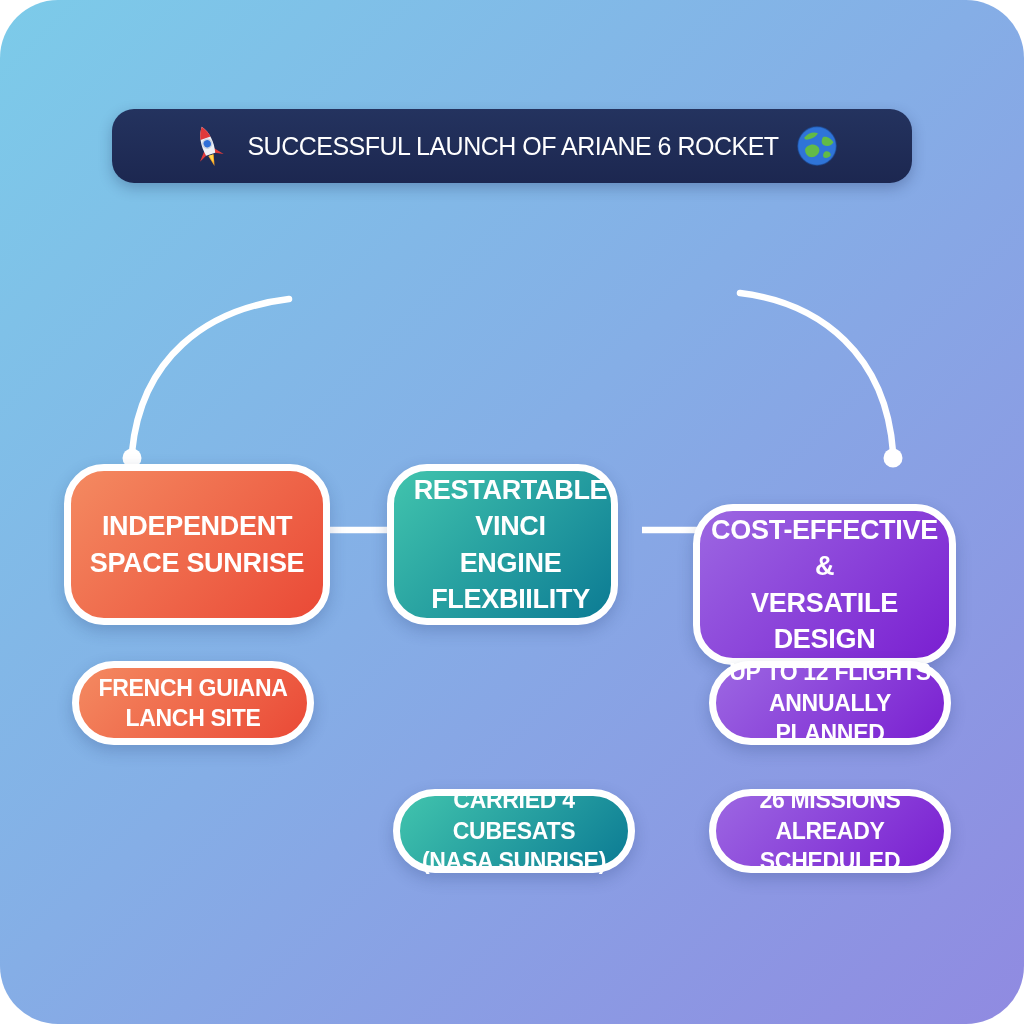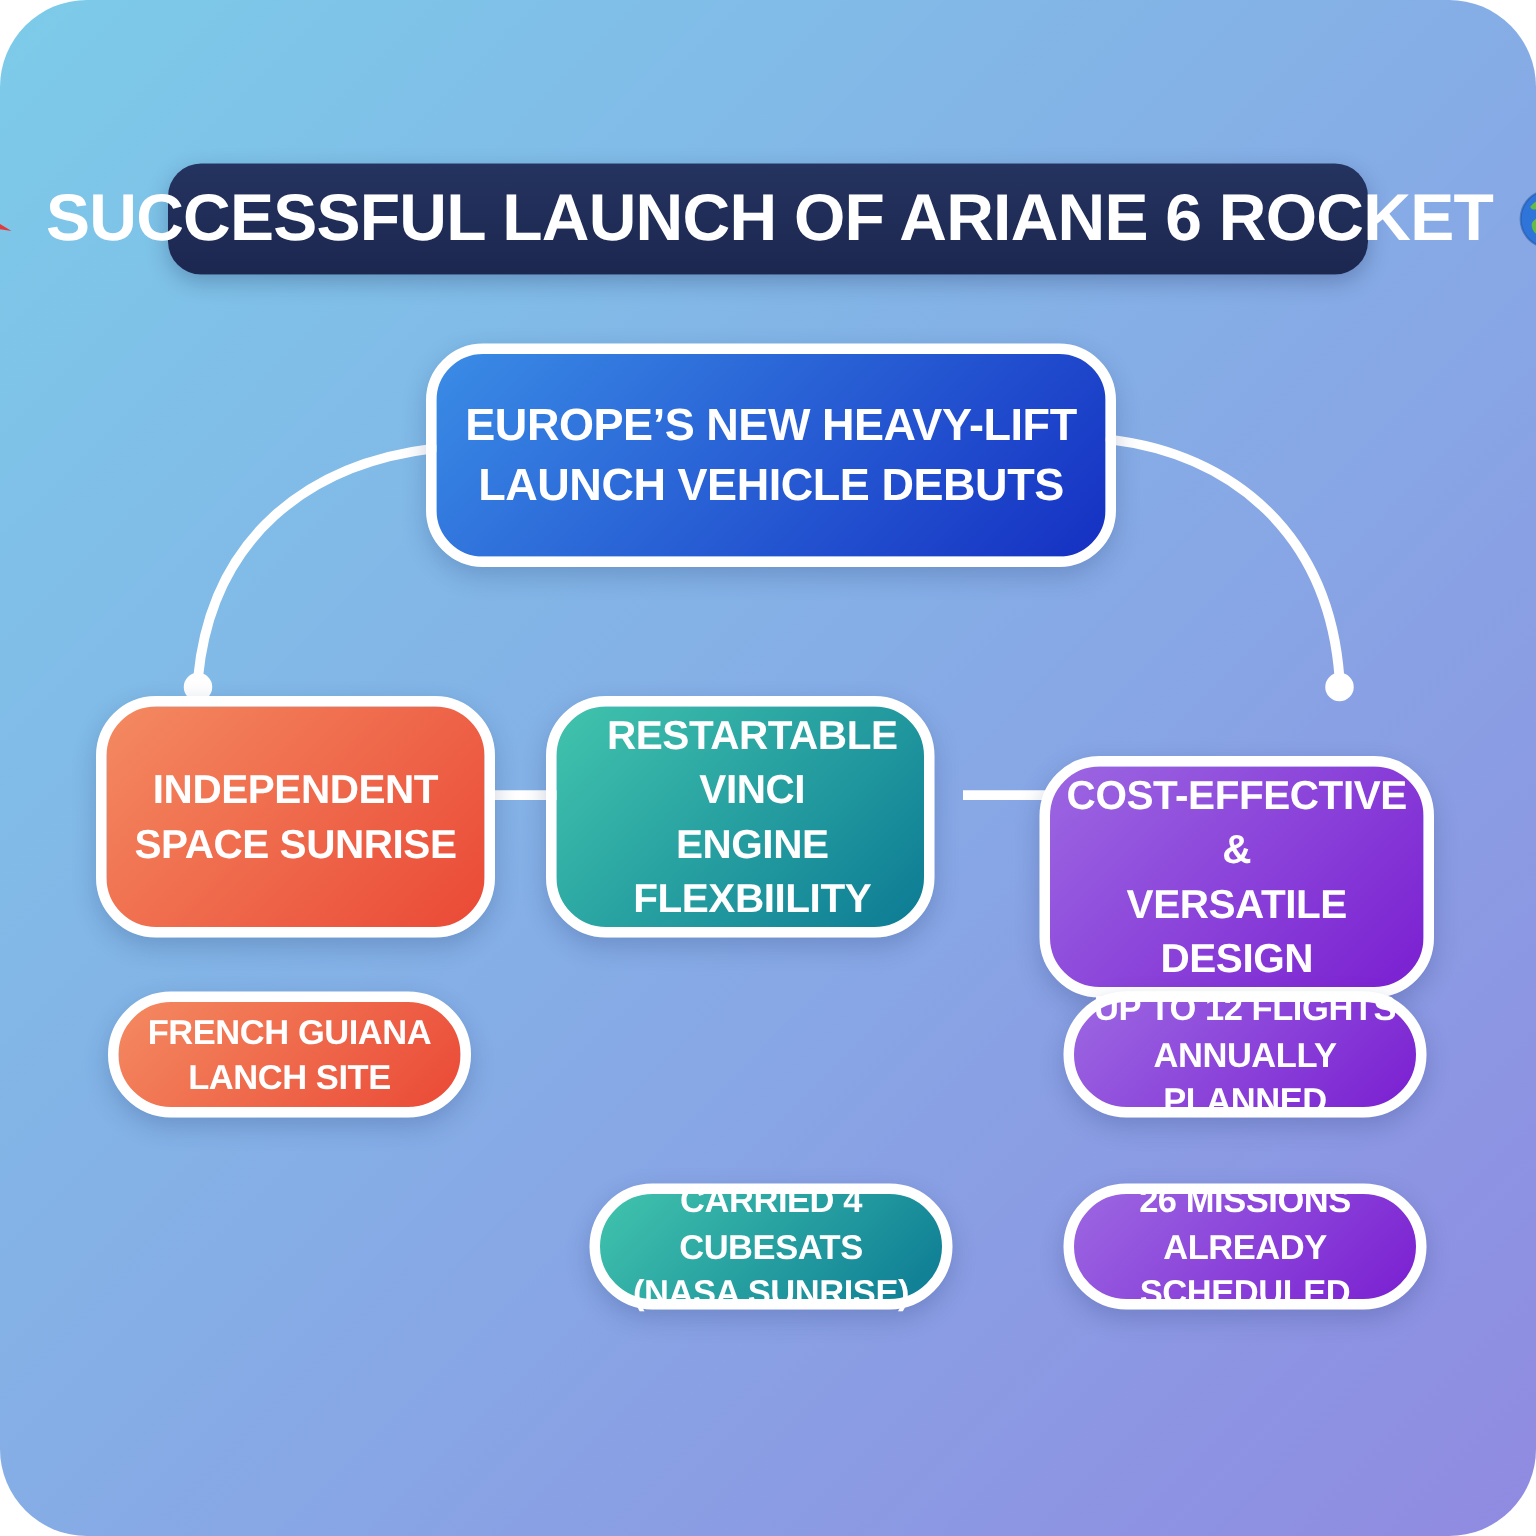--- a/index.html
+++ b/index.html
@@ -18,21 +18,21 @@
   .connectors{position:absolute;left:0;top:0;width:1024px;height:1024px;}
   .banner{
     position:absolute;left:112px;top:109px;width:800px;height:74px;
     box-sizing:border-box;
     background:linear-gradient(180deg,#24335f 0%,#1c2750 100%);
     border-radius:22px;
     display:flex;align-items:center;justify-content:center;gap:16px;
     box-shadow:0 5px 14px rgba(20,35,80,.28);
   }
   .banner-title{
-    color:#ffffff;font-weight:bold;font-size:44px;letter-spacing:-0.5px;
+    color:#ffffff;font-weight:normal;font-size:25px;letter-spacing:-0.5px;
     white-space:nowrap;
   }
   .node{
     position:absolute;box-sizing:border-box;
     display:flex;align-items:center;justify-content:center;
     border:7px solid #ffffff;
     color:#ffffff;font-weight:bold;text-align:center;
     white-space:pre-line;
     box-shadow:0 6px 16px rgba(25,45,100,.22);
   }
@@ -41,21 +41,21 @@
     border-radius:38px;
     font-size:30px;line-height:1.33;letter-spacing:-0.3px;
     background:linear-gradient(135deg,var(--c1),var(--c2));
   }
   .branch-box{
     top:464px;height:161px;border-radius:40px;
     font-size:27px;line-height:1.35;letter-spacing:-0.3px;
     background:linear-gradient(135deg,var(--c1),var(--c2));
   }
   .branch-box.b0{left:64px;width:266px;}
-  .branch-box.b1{left:364px;width:259px;padding-left:16px;}
+  .branch-box.b1{left:387px;width:231px;padding-left:16px;}
   .branch-box.b2{left:693px;width:263px;margin-top:40px;}
   .fact-pill{
     width:242px;height:84px;border-radius:50px;
     font-size:23px;line-height:1.32;letter-spacing:-0.3px;
     background:linear-gradient(135deg,var(--c1),var(--c2));
   }
   .row1{top:661px;} .row2{top:789px;}
   .col0{left:72px;} .col1{left:393px;} .col2{left:709px;}
   .icon{display:inline-flex;flex:0 0 auto;}
 </style>
@@ -94,22 +94,20 @@
         <circle cx="24" cy="24" r="21" fill="#2f74d8"></circle>
         <path d="M10 15 C14 10 20 8 25 10 C23 14 18 16 14 17 C12 17.5 10.5 16.5 10 15 Z" fill="#62bb46"></path>
         <path d="M14 24 C18 21 24 22 26 26 C28 30 25 35 20 36 C15 37 11 33 11 28 C11 26.5 12.5 25 14 24 Z" fill="#62bb46"></path>
         <path d="M31 14 C35 13 40 16 42 20 C40 24 35 25 31 23 C28.5 21.5 28.5 16.5 31 14 Z" fill="#62bb46"></path>
         <path d="M33 30 C36 29 39 31 39 34 C37 37 33 38 31 36 C30 34 31 31 33 30 Z" fill="#62bb46"></path>
         <circle cx="24" cy="24" r="21" fill="none" stroke="#1d4f9e" stroke-width="1.5" opacity="0.5"></circle>
       </svg>
     </span>
   </div>
 
-  <div class="node main-node" style="--c1: #3a8ce6; --c2: #1530c2;">EUROPE’S NEW HEAVY-LIFT
-LAUNCH VEHICLE DEBUTS</div>
 
   <div class="node branch-box b0" style="--c1: #f48a61; --c2: #ea4936;">INDEPENDENT
 SPACE SUNRISE</div>
   <div class="node branch-box b1" style="--c1: #41c4ad; --c2: #0c7b94;">RESTARTABLE VINCI
 ENGINE FLEXBIILITY</div>
   <div class="node branch-box b2" style="--c1: #9c67e2; --c2: #7a1fd1;">COST-EFFECTIVE &amp;
 VERSATILE DESIGN</div>
 
   <div class="node fact-pill row1 col0" style="--c1: #f48a61; --c2: #ea4936;">FRENCH GUIANA
 LANCH SITE</div>

